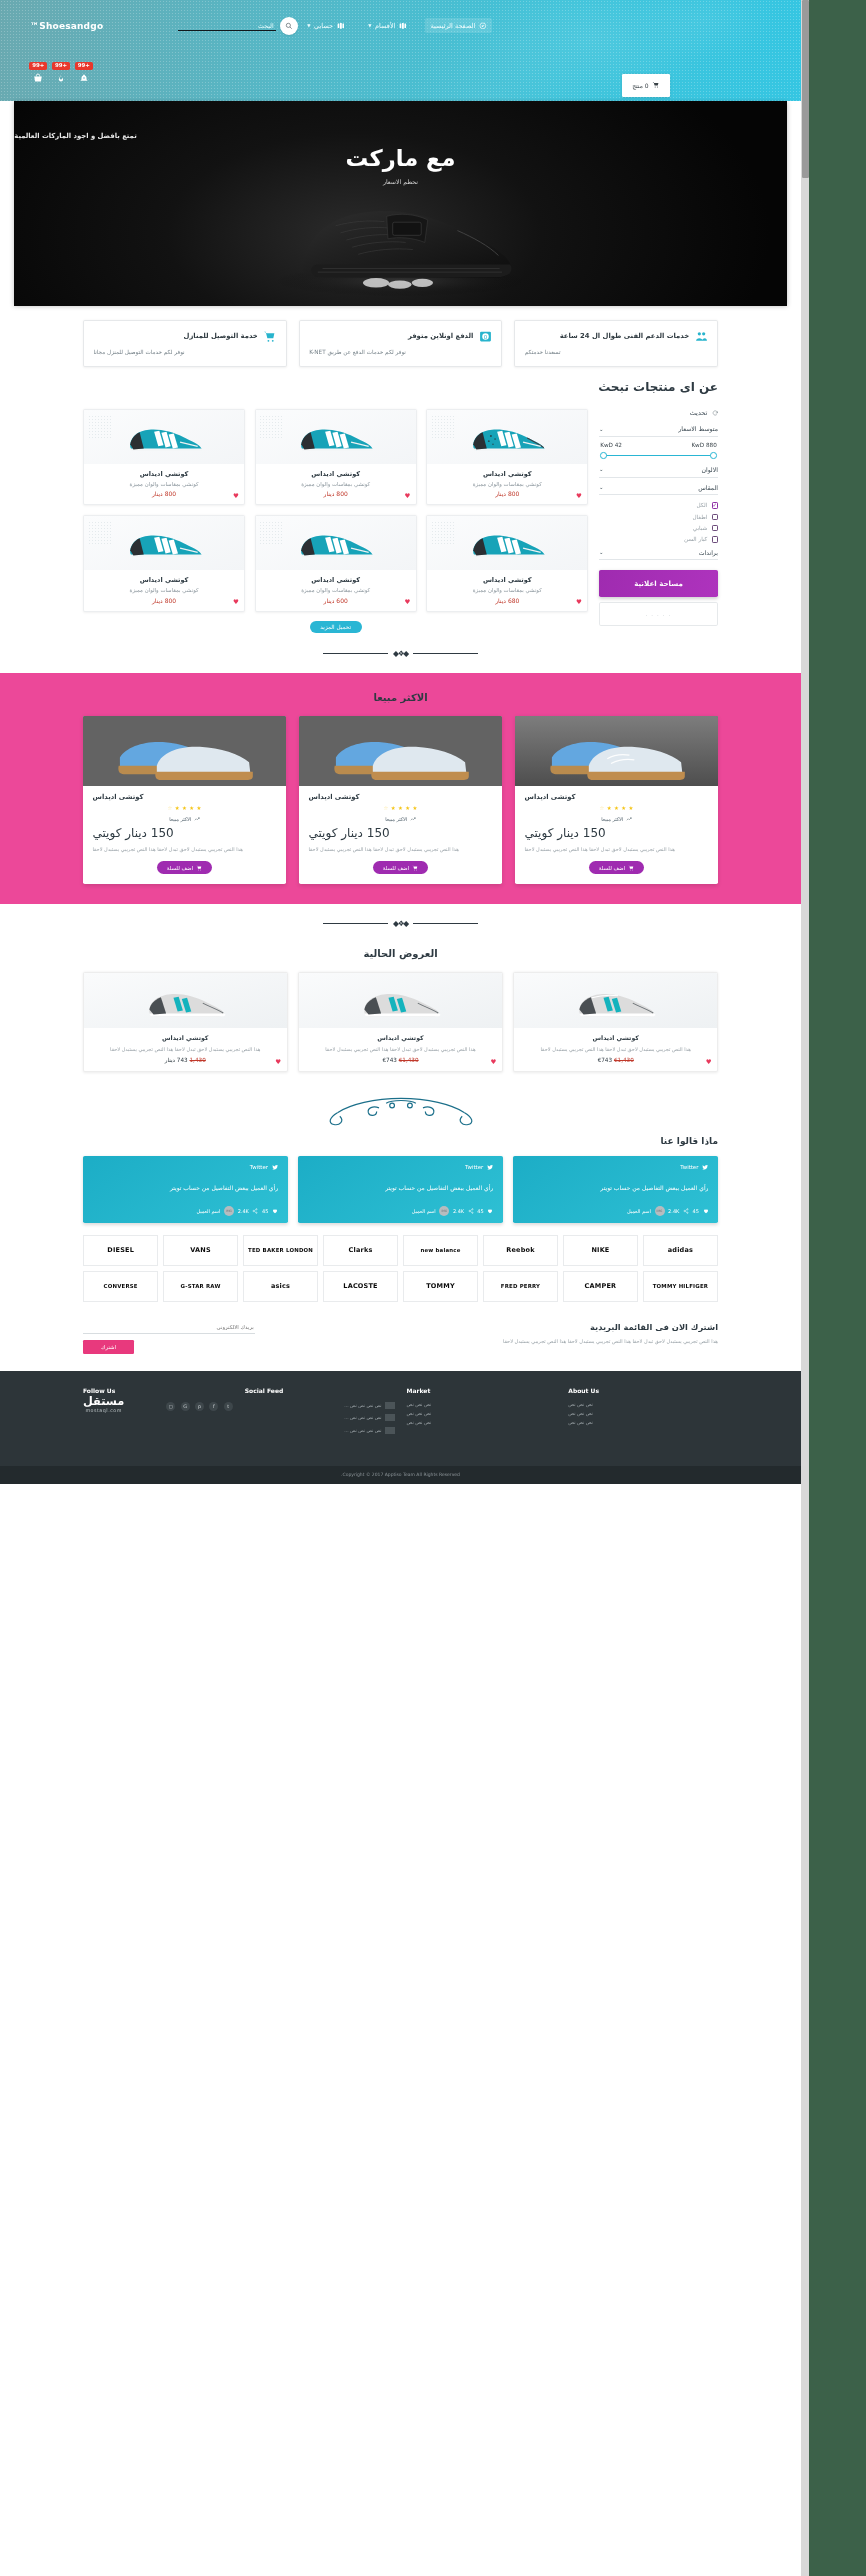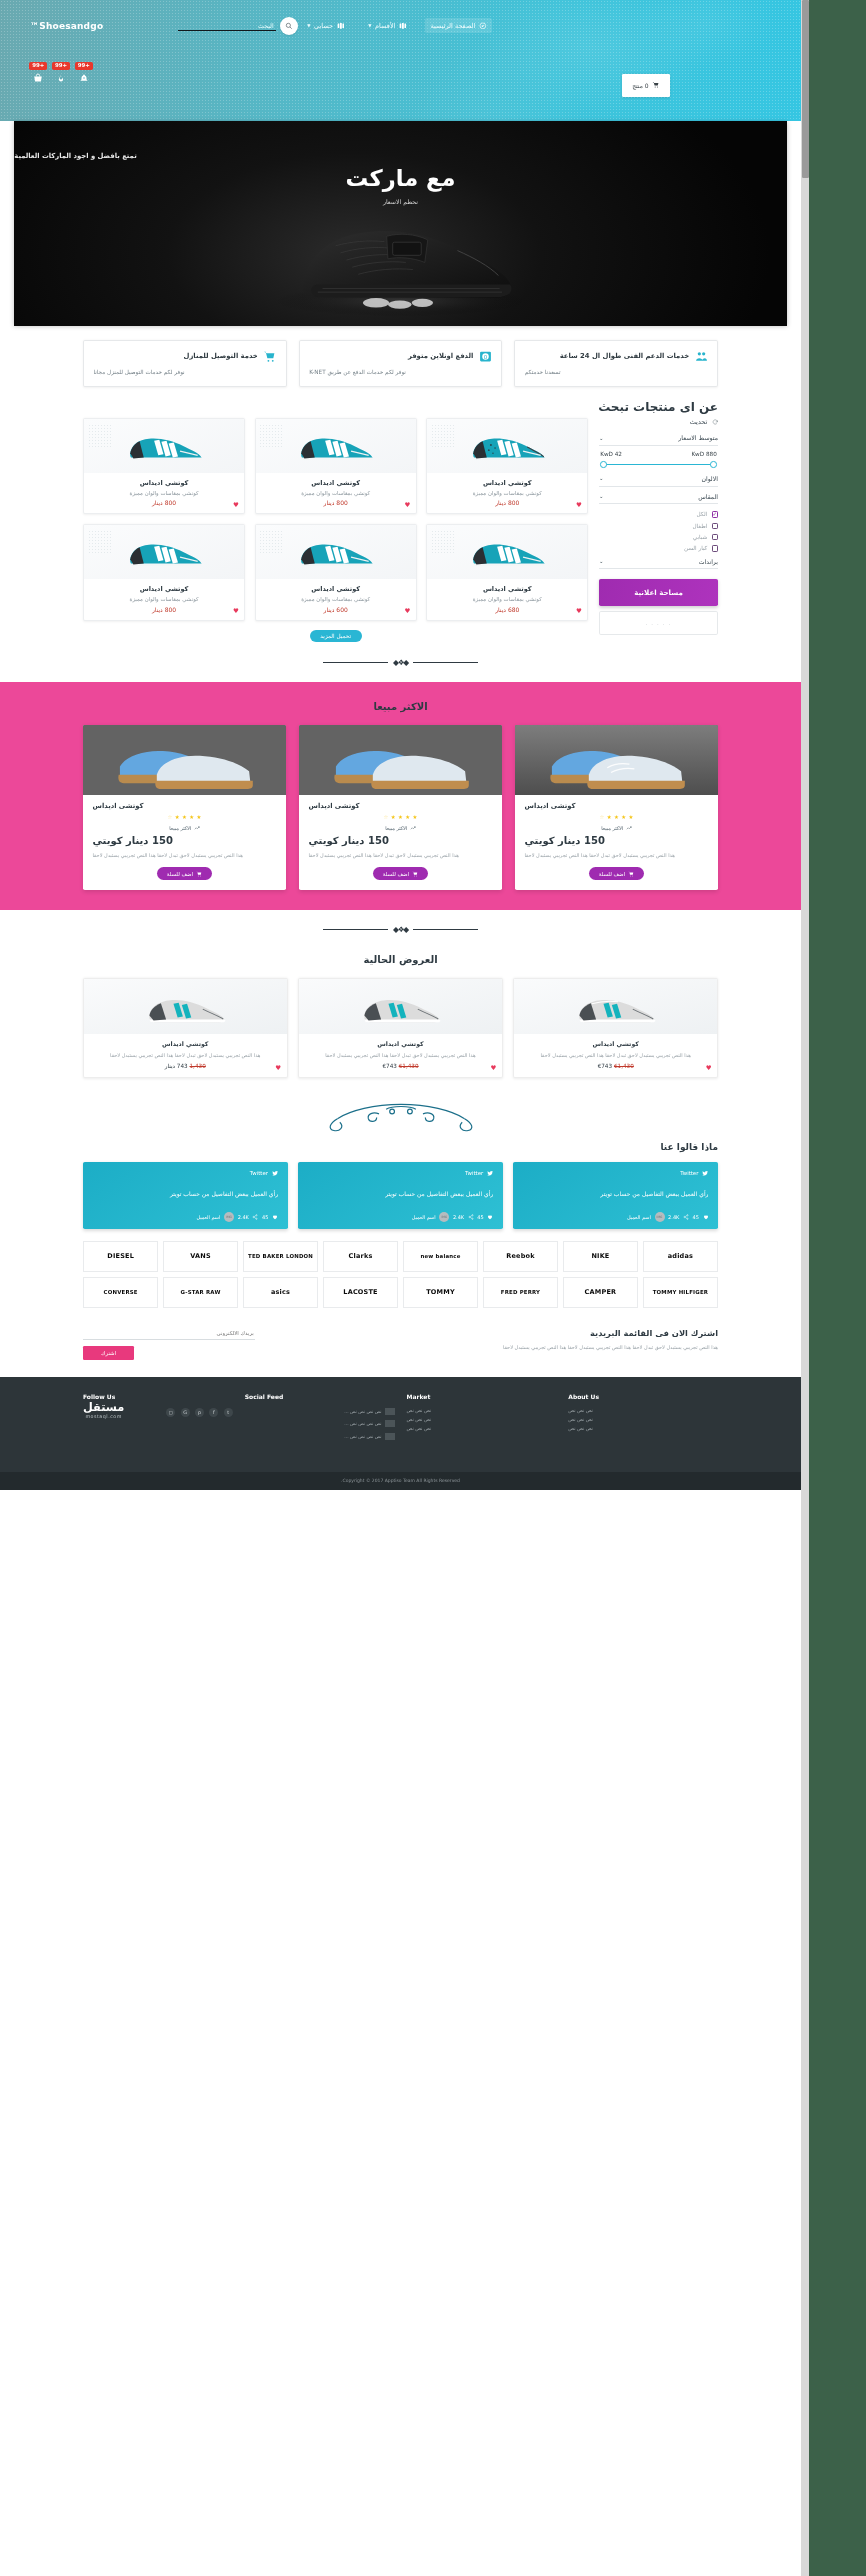--- a/index.html
+++ b/index.html
@@ -9,21 +9,21 @@
     background:#3c6149;
     direction:rtl;
     overflow:hidden;
   }
   .page{position:relative;width:866px;height:2576px;background:#3c6149;}
   .sheet{position:absolute;left:0;top:0;width:801px;height:2576px;background:#ffffff;overflow:hidden;}
   .scrollbar{position:absolute;left:801px;top:0;width:8.3px;height:2576px;background:#d8d8d8;}
   .scrollbar .thumb{position:absolute;left:0.6px;top:0;width:7.1px;height:178px;background:#9a9a9a;border-radius:1.2px;}
 
   
-  .header{position:relative;width:801px;height:121px;overflow:hidden;
+  .header{position:relative;width:801px;height:101px;overflow:hidden;
     background:linear-gradient(100deg,#6aa9b0 0%,#55b7c6 35%,#3fc3da 70%,#35c6e2 100%);}
   .header .wave{position:absolute;inset:0;opacity:.25;
     background:
       radial-gradient(ellipse 202px 107px at 74% 40%, rgba(255,255,255,.35), transparent 60%),
       radial-gradient(ellipse 155px 178px at 62% 120%, rgba(255,255,255,.22), transparent 62%),
       radial-gradient(ellipse 119px 71px at 88% 20%, rgba(255,255,255,.25), transparent 60%);}
   .header .dots{position:absolute;inset:0;opacity:.5;
     background-image:radial-gradient(rgba(255,255,255,.45) 0.4px, transparent 0.4px);
     background-size:3px 3px;}
   .brand{position:absolute;right:717px;top:21.4px;color:#fff;font-size:9px;font-weight:bold;letter-spacing:0.2px;white-space:nowrap;}
@@ -60,21 +60,21 @@
   .features{display:flex;gap:12px;justify-content:center;margin:14.3px 0 0;padding:0 83px;direction:rtl;}
   .fbox{flex:1;background:#fff;border:0.6px solid #e6e8ea;border-radius:1.8px;padding:8.3px 9.5px 10.7px;
     box-shadow:0 0.6px 2.4px rgba(0,0,0,.06);min-height:39px;}
   .fbox .ftop{display:flex;align-items:center;justify-content:flex-start;gap:5.4px;}
   .fbox .fic{width:13px;height:13px;color:#28b4cd;flex:none;}
   .fbox .ftitle{font-size:6.8px;color:#2f3a40;font-weight:bold;}
   .fbox .fdesc{font-size:5.7px;color:#77838a;margin-top:6.5px;text-align:left;}
 
   
   .sectionwrap{padding:13px 83px 0;}
-  .sec-title{font-size:12px;color:#2e3a42;font-weight:bold;text-align:right;margin-bottom:4px;}
+  .sec-title{font-size:12px;color:#2e3a42;font-weight:bold;text-align:right;margin-bottom:15px;}
   .shopgrid{display:flex;gap:10.7px;align-items:flex-start;direction:rtl;}
   .filters{width:119px;flex:none;}
   .frow-refresh{display:flex;align-items:center;justify-content:flex-start;gap:4.2px;font-size:6.5px;color:#384650;margin-bottom:8.3px;}
   .facc{margin-bottom:6px;}
   .facc-head{display:flex;align-items:center;justify-content:space-between;border-bottom:0.6px solid #e2e6e9;padding-bottom:3.6px;}
   .facc-head .lbl{font-size:6.2px;color:#394750;}
   .chev{font-size:5.4px;color:#4b5a63;}
   .pricerow{display:flex;justify-content:space-between;font-size:5.7px;color:#3c464c;margin:5.4px 1.2px 3.6px;}
   .slider{position:relative;height:8.3px;margin:0 1.2px 2.4px;}
   .slider .track{position:absolute;top:3.6px;left:3.6px;right:3.6px;height:1.2px;background:#2ab6d4;}
@@ -119,21 +119,21 @@
   .best-title{text-align:center;font-size:10px;font-weight:bold;color:#2e3a42;margin-bottom:13px;}
   .bestgrid{display:flex;gap:13px;}
   .bcard{flex:1;background:#fff;border-radius:1.8px;box-shadow:0 1.2px 4.2px rgba(0,0,0,.13);overflow:hidden;padding-bottom:9.5px;}
   .bcard .bimg{height:70px;background:#5c5c5c;position:relative;overflow:hidden;}
   .bcard .bbody{padding:7.1px 9.5px 0;text-align:left;}
   .bname{font-size:6.8px;font-weight:bold;color:#2e3a42;}
   .stars{margin-top:3.6px;display:flex;justify-content:center;gap:2.4px;}
   .st{color:#f5c518;font-size:5.4px;}
   .st.off{color:#f5c518;opacity:.55;}
   .btag{margin-top:5.4px;font-size:5px;color:#50606b;display:flex;align-items:center;justify-content:center;gap:2.4px;}
-  .bprice{margin-top:4.2px;font-size:10px;font-weight:bold;color:#2e3a42;}
+  .bprice{margin-top:4.2px;font-size:12px;font-weight:normal;color:#2e3a42;}
   .bdesc{margin-top:4.2px;font-size:5px;color:#98a1a7;line-height:1.6;}
   .addbtn{margin:8.3px auto 0;display:flex;align-items:center;justify-content:center;gap:3px;background:#9f2bb0;color:#fff;
     font-size:5.4px;border:none;border-radius:7.7px;padding:3.6px 9.5px;font-family:inherit;width:max-content;}
 
   
   .offerwrap{padding:4.8px 83px 0;}
   .offer-title{text-align:center;font-size:10px;font-weight:bold;color:#2e3a42;margin-bottom:13px;}
   .offergrid{display:flex;gap:10.7px;}
   .ocard{flex:1;background:#fff;border:0.6px solid #ededed;border-radius:1.8px;box-shadow:0 0.6px 3px rgba(0,0,0,.08);overflow:hidden;}
   .ocard .oimg{height:55px;background:linear-gradient(165deg,#fafbfc,#eef1f3);display:flex;align-items:center;justify-content:center;}

